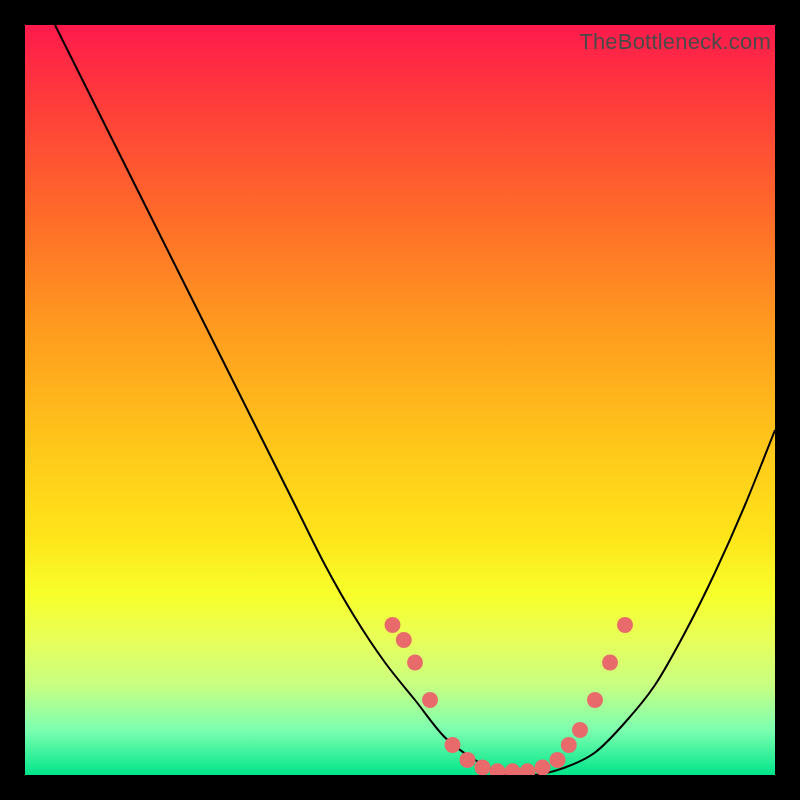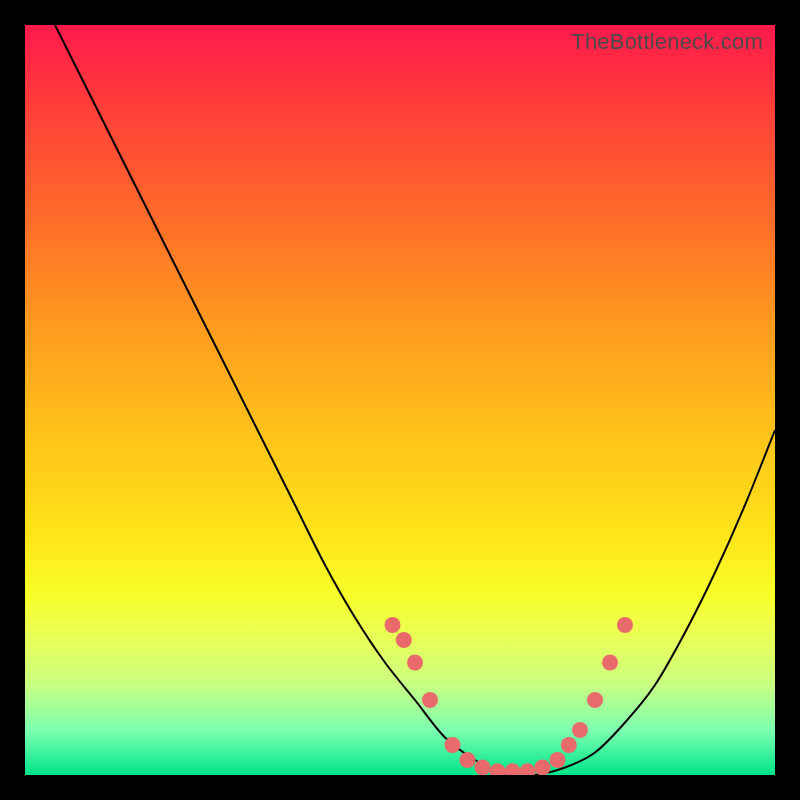--- a/index.html
+++ b/index.html
@@ -33,21 +33,21 @@
       #f7ff2a 76%,
       #e8ff5a 82%,
       #c8ff82 88%,
       #7dffb0 94%,
       #00e58a 100%
     );
   }
   .watermark {
     position: absolute;
     top: 4px;
-    right: 12px;
+    right: 4px;
     color: #4a4a4a;
     font-size: 22px;
     font-weight: 500;
     letter-spacing: 0.2px;
     user-select: none;
   }
   svg {
     position: absolute;
     left: 0;
     top: 0;

